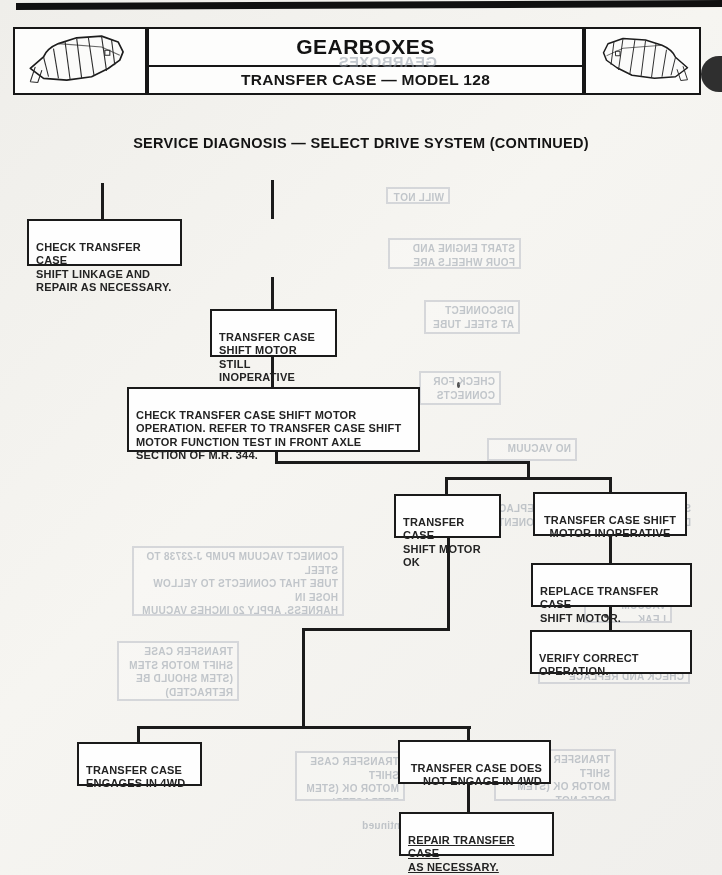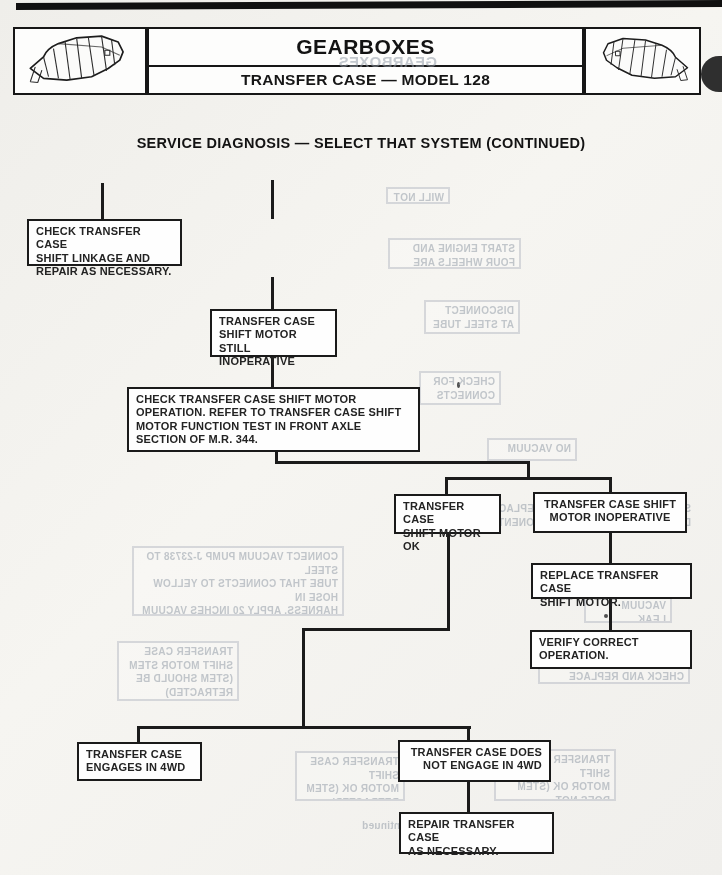--- a/index.html
+++ b/index.html
@@ -24,21 +24,21 @@
   .hdr-sub-row{flex:1;display:flex;align-items:center;justify-content:center;
     font-weight:700;font-size:15.5px;letter-spacing:.3px;color:#161616;text-align:center;}
   .gear-art{position:absolute;left:4px;top:3px;width:calc(100% - 8px);height:calc(100% - 6px);}
   .flip{transform:scaleX(-1);}
   
   .section-heading{position:absolute;left:0;top:135px;width:722px;text-align:center;
     font-weight:700;font-size:14.5px;letter-spacing:.3px;color:#131313;}
   
   #flowchart{position:absolute;left:0;top:0;width:722px;height:875px;}
   .fc-box{position:absolute;box-sizing:border-box;background:#fefefe;border:2.5px solid #1a1a1a;
-    padding:4px 7px;font-weight:700;font-size:11px;line-height:1.22;letter-spacing:.2px;
+    padding:20px 7px;font-weight:700;font-size:11px;line-height:1.22;letter-spacing:.2px;
     color:#232323;white-space:pre-line;z-index:3;}
   .fc-line{position:absolute;background:#1b1b1b;z-index:2;}
   
   .ghost{position:absolute;box-sizing:border-box;transform:scaleX(-1);
     color:rgba(148,156,168,.55);font-weight:700;font-size:10px;line-height:1.35;
     letter-spacing:.3px;white-space:pre-line;padding:2px 4px;overflow:hidden;
     filter:blur(.4px);z-index:1;}
   .ghost-boxed{border:2px solid rgba(158,164,176,.38);background:rgba(255,255,255,.22);}
 </style>
 </head>
@@ -83,21 +83,21 @@
           <path d="M80 6 L87 53"></path>
           <path d="M96 5 L102 47"></path>
         <path d="M108 9 L112 40"></path>
           <path d="M44 14 L96 18 L118 28" opacity=".7"></path>
         <path d="M16 42 L10 60 M24 46 L19 61 M10 60 L19 61"></path>
         <path d="M100 22 L106 22 L106 28 L100 28 Z"></path>
       </g>
     </svg>
   </div>
 
-  <div class="section-heading">SERVICE DIAGNOSIS — SELECT THAT SYSTEM (CONTINUED)</div>
+  <div class="section-heading">SERVICE DIAGNOSIS — SELECT DRIVE SYSTEM (CONTINUED)</div>
 
   <div id="flowchart">
       <div class="ghost" style="left: 296px; top: 50px; width: 145px; height: 18px; font-size: 15px;">GEARBOXES</div>
       <div class="ghost ghost-boxed" style="left: 386px; top: 187px; width: 64px; height: 17px;">WILL NOT</div>
       <div class="ghost ghost-boxed" style="left: 388px; top: 238px; width: 133px; height: 31px;">START ENGINE AND
 FOUR WHEELS ARE</div>
       <div class="ghost ghost-boxed" style="left: 424px; top: 300px; width: 96px; height: 34px;">DISCONNECT
 AT STEEL TUBE</div>
       <div class="ghost ghost-boxed" style="left: 419px; top: 371px; width: 82px; height: 34px;">CHECK FOR
 CONNECTS</div>
@@ -157,20 +157,20 @@
       <div class="fc-box" style="left: 533px; top: 492px; width: 154px; height: 41px; text-align: center;">TRANSFER CASE SHIFT
 MOTOR INOPERATIVE</div>
       <div class="fc-box" style="left: 531px; top: 563px; width: 161px; height: 36px;">REPLACE TRANSFER CASE
 SHIFT MOTOR.</div>
       <div class="fc-box" style="left: 530px; top: 630px; width: 162px; height: 39px;">VERIFY CORRECT
 OPERATION.</div>
       <div class="fc-box" style="left: 77px; top: 742px; width: 125px; height: 39px;">TRANSFER CASE
 ENGAGES IN 4WD</div>
       <div class="fc-box" style="left: 398px; top: 740px; width: 153px; height: 42px; text-align: right;">TRANSFER CASE DOES
 NOT ENGAGE IN 4WD</div>
-      <div class="fc-box" style="left: 399px; top: 812px; width: 155px; height: 42px;">REPAIR TRANSFER CASE
+      <div class="fc-box" style="left: 399px; top: 812px; width: 155px; height: 42px; text-decoration: underline;">REPAIR TRANSFER CASE
 AS NECESSARY.</div>
     </div>
 
   <div class="speck" style="left:457px;top:382px;width:3px;height:6px;"></div>
   <div class="speck" style="left:604px;top:614px;width:4px;height:4px;"></div>
 
 </div>
 
 </body></html>

